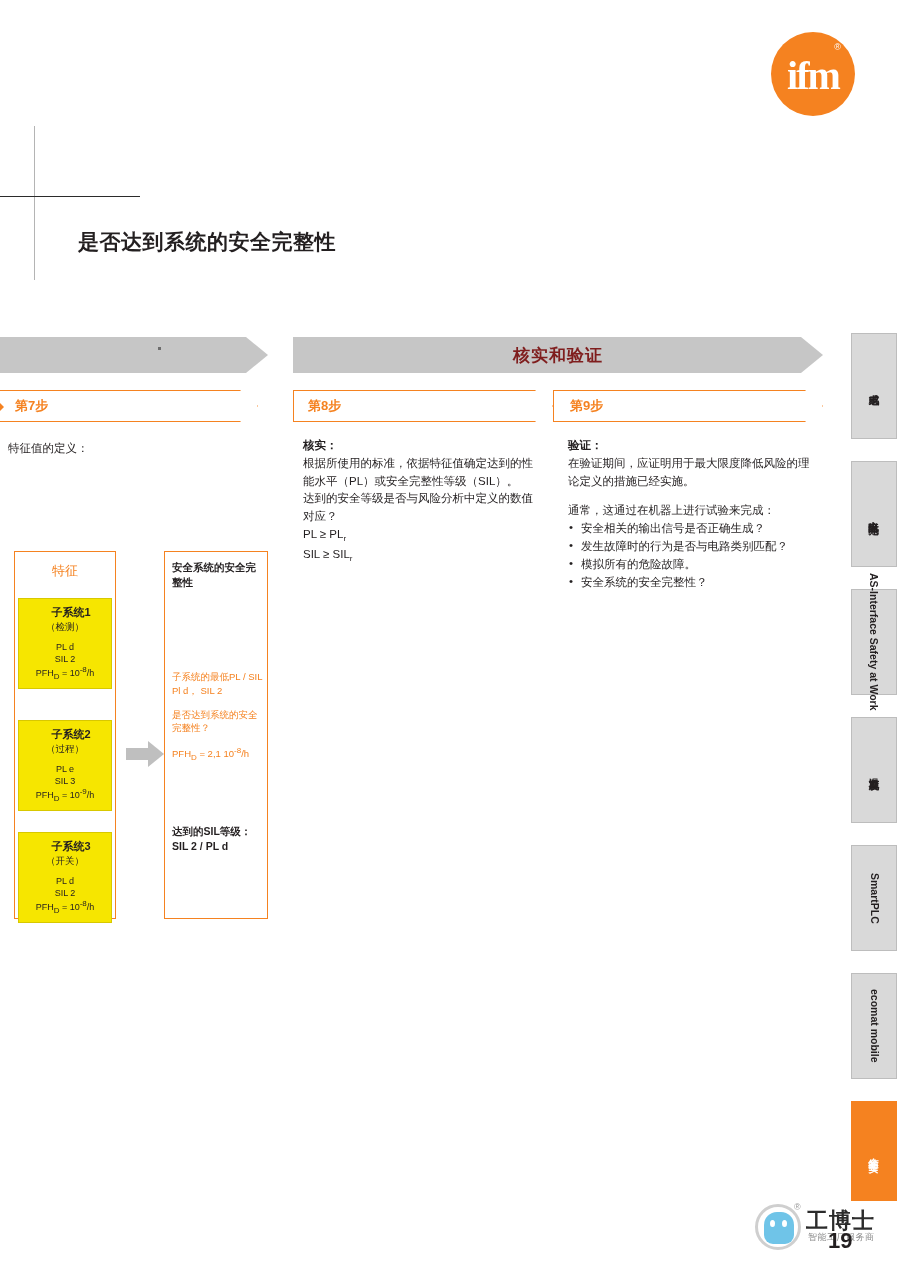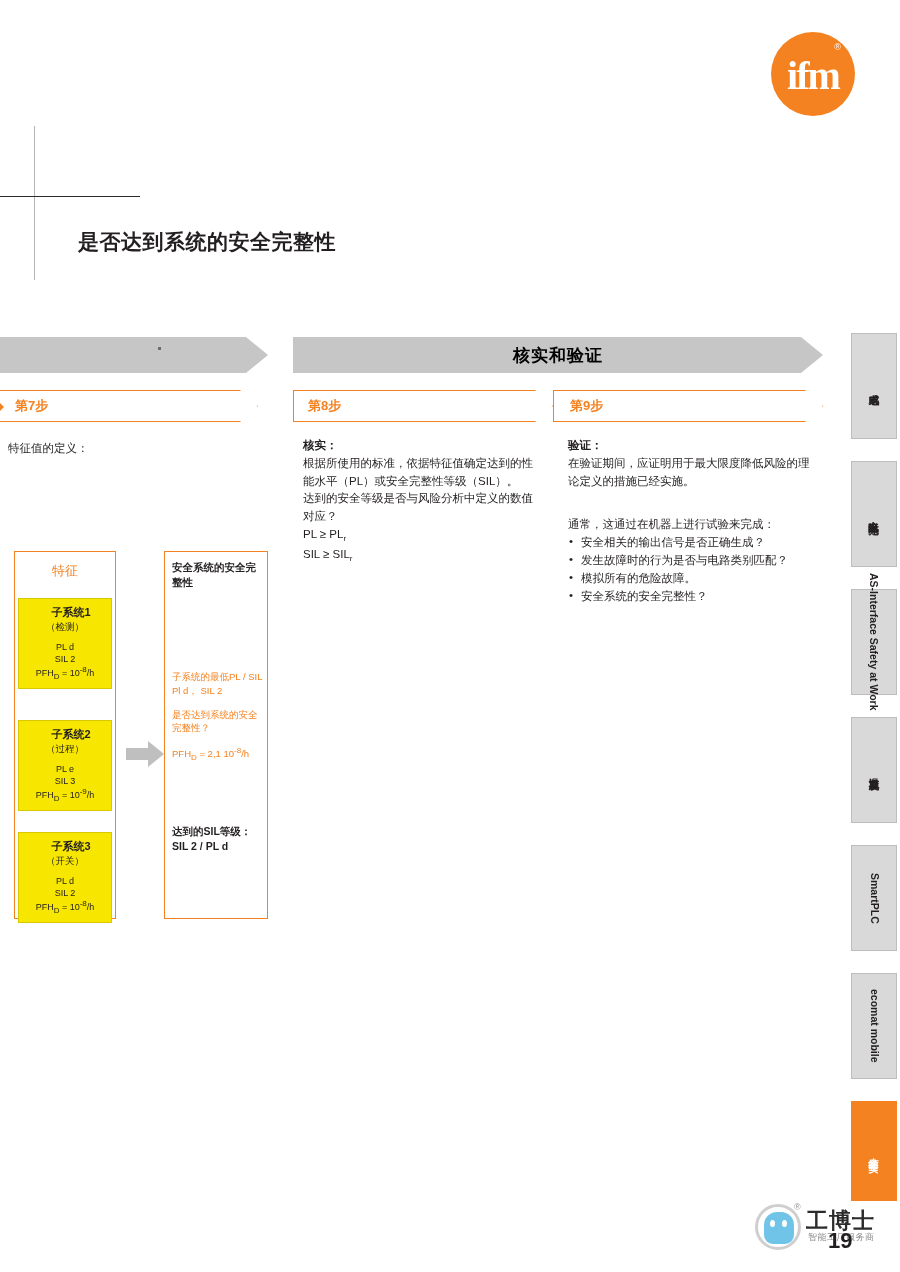--- a/index.html
+++ b/index.html
@@ -80,21 +80,21 @@
     position: absolute;
     left: 198px; top: 10px;
     width: 3px; height: 3px;
     background: #6d6d6d;
   }
   .banner-right {
     left: 293px; top: 337px; width: 530px;
     clip-path: polygon(0 0, calc(100% - 22px) 0, 100% 50%, calc(100% - 22px) 100%, 0 100%);
   }
   .banner-right .banner-label {
-    color: #000000;
+    color: #7f1d1d;
     font-size: 17px;
     font-weight: bold;
     letter-spacing: 1px;
   }
 
   
   .step {
     position: absolute;
     height: 32px;
     border: 1px solid #f58220;
@@ -131,21 +131,21 @@
     padding-left: 16px;
   }
 
   
   .col-text { position: absolute; font-size: 11.5px; line-height: 1.55; color: #231f20; }
   .col7 { left: 8px; top: 440px; width: 260px; }
   .col8 { left: 303px; top: 437px; width: 240px; }
   .col9 { left: 568px; top: 437px; width: 250px; }
   .col-text .bold { font-weight: bold; }
   .col-text p { margin: 0; }
-  .col-text .gap { margin-top: 26px; }
+  .col-text .gap { margin-top: 12px; }
   .bullets { margin: 0; padding: 0; list-style: none; }
   .bullets li { position: relative; padding-left: 13px; }
   .bullets li::before {
     content: "\2022";
     position: absolute; left: 1px; top: -1px;
     color: #231f20;
   }
   .sub { font-size: 8px; vertical-align: sub; }
   .sup { font-size: 8px; vertical-align: super; }
 

